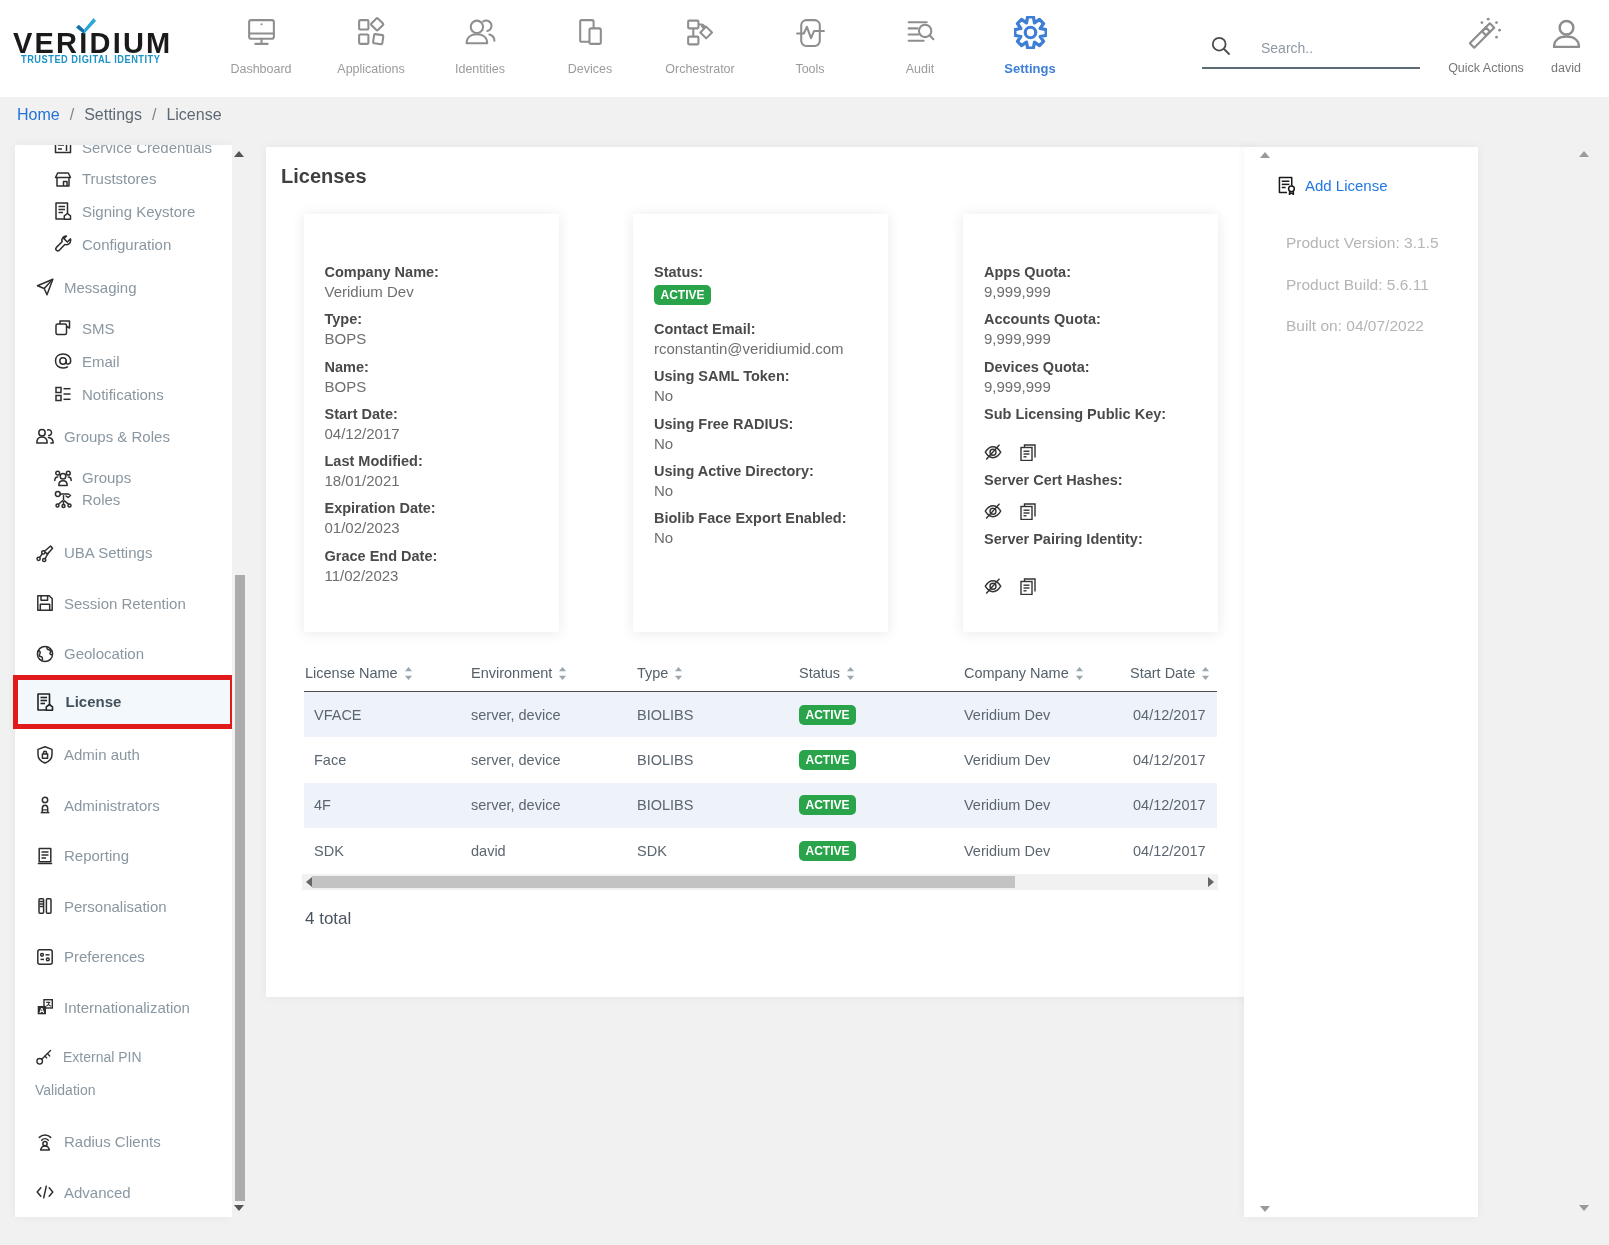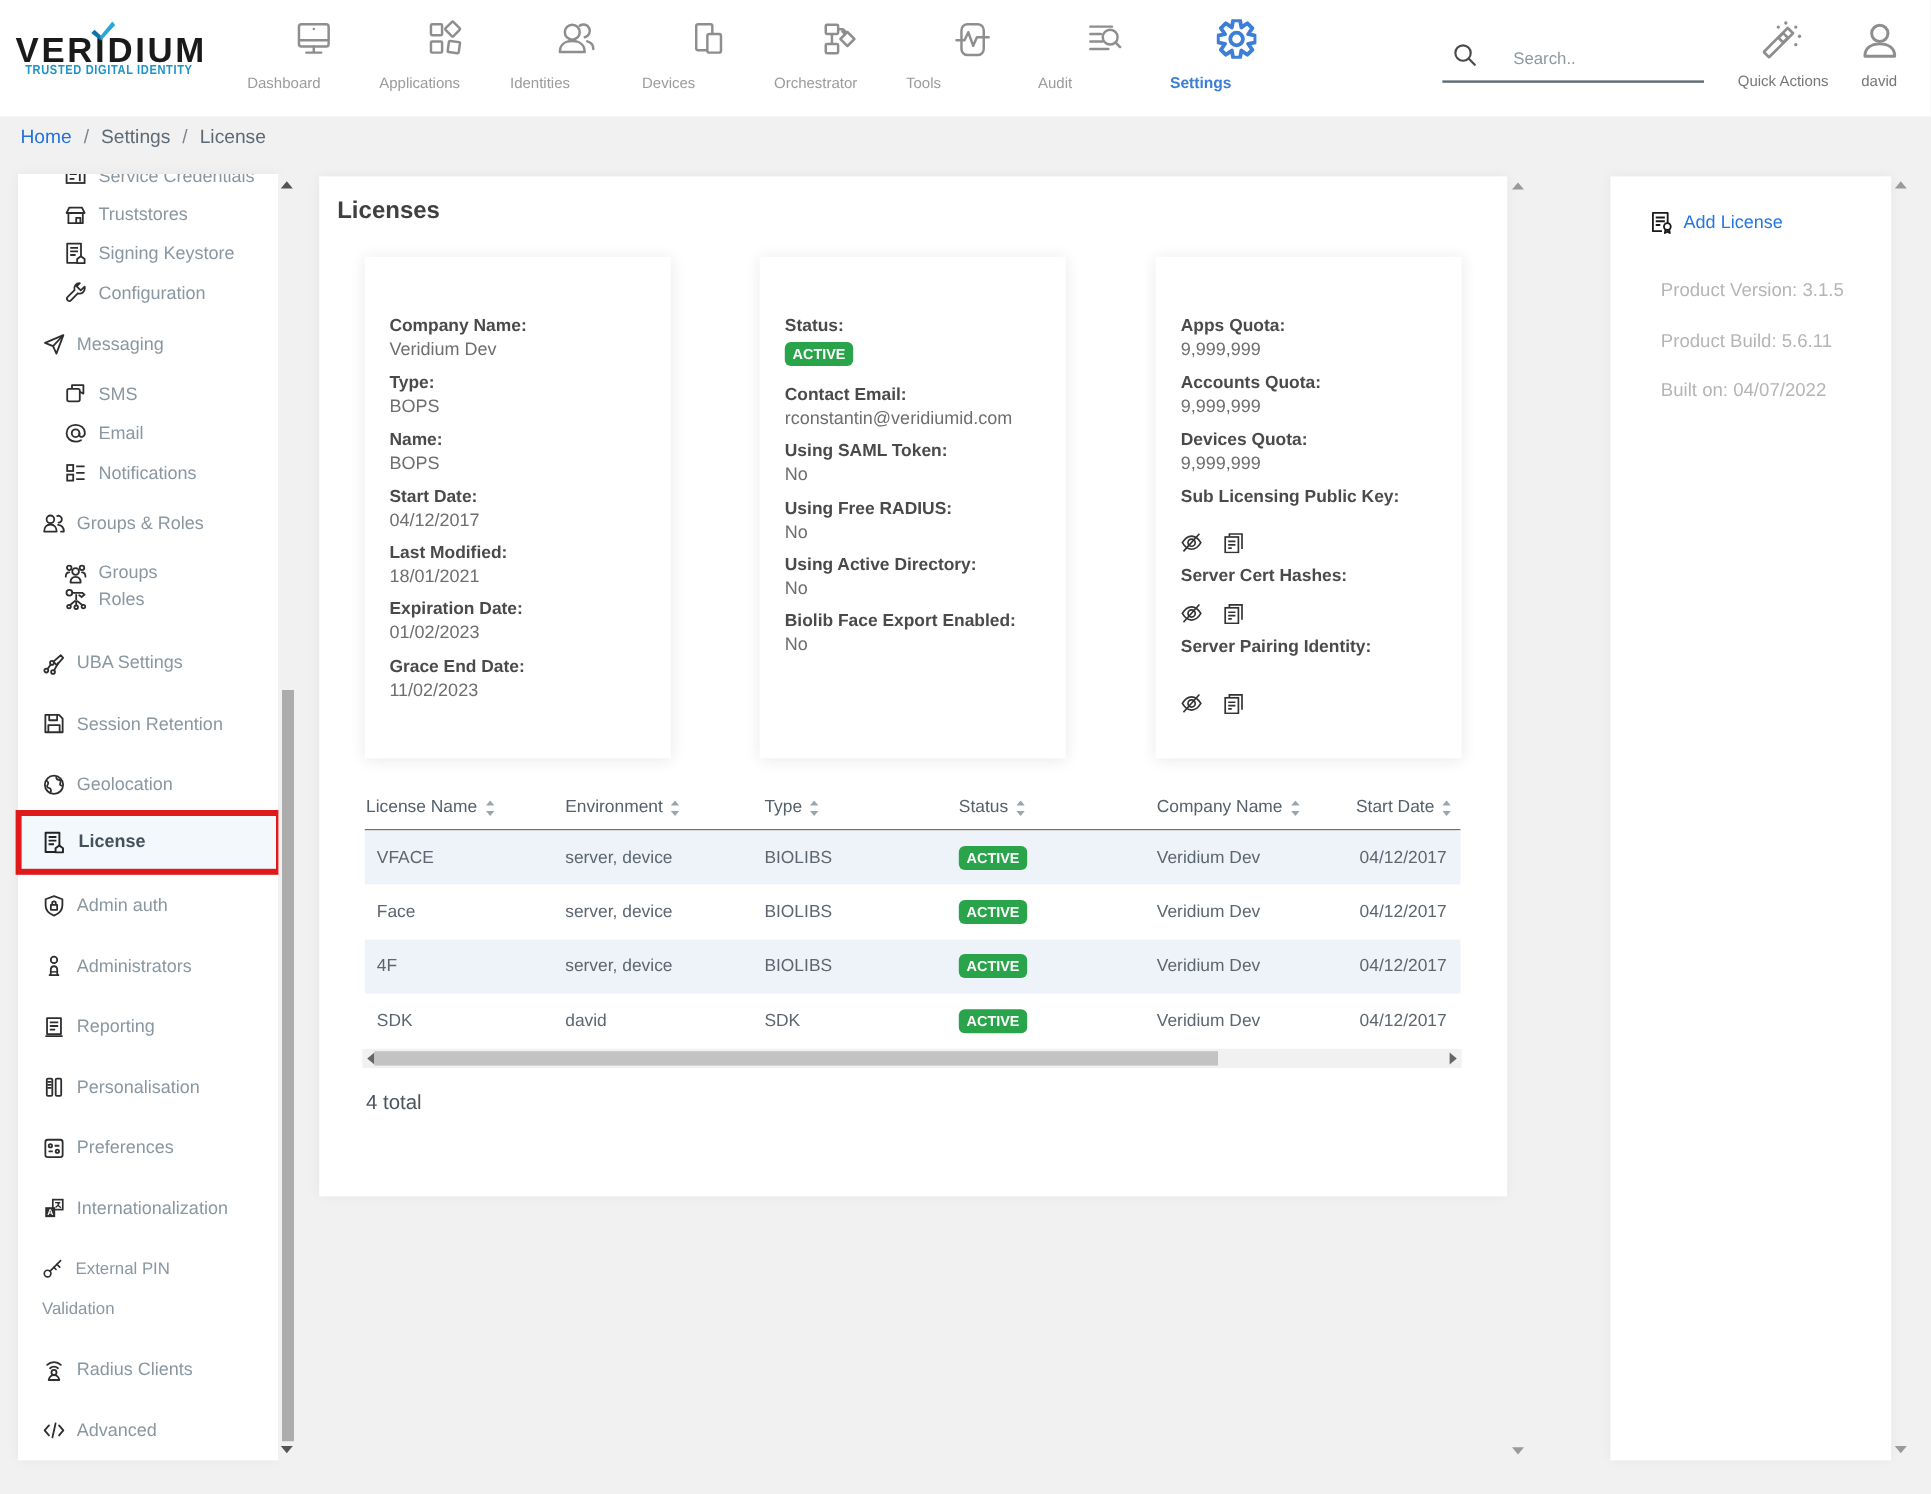--- a/index.html
+++ b/index.html
@@ -2,21 +2,21 @@
 <html><head>
 <meta charset="utf-8">
 <style>
 *{margin:0;padding:0;box-sizing:border-box}
 html,body{width:1609px;height:1245px;overflow:hidden}
 body{font-family:"Liberation Sans",sans-serif;background:#f1f1f2;position:relative}
 .abs{position:absolute}
 svg{display:block}
 
 #topbar{position:absolute;left:0;top:0;width:1609px;height:97px;background:#fff}
-.navitem{position:absolute;top:16px;width:110px;text-align:left;color:#9b9b9b;font-size:12.5px}
+.navitem{position:absolute;top:16px;width:110px;text-align:center;color:#9b9b9b;font-size:12.5px}
 .navitem svg{margin:0 auto 13px auto}
 .navitem .lbl{display:block;line-height:14px}
 .navitem.active{color:#3d7ed6;font-weight:bold;font-size:13px}
 
 #logo{position:absolute;left:13px;top:14px;width:180px;height:60px}
 #vword{position:absolute;left:0;top:12.5px;font-size:29px;font-weight:bold;color:#1a1a1a;letter-spacing:2.2px}
 #vsub{position:absolute;left:8px;top:38.5px;font-size:11px;font-weight:bold;color:#1d93c8;letter-spacing:.62px;white-space:nowrap;transform:scaleX(.84);transform-origin:0 0}
 
 #search{position:absolute;left:1200px;top:38px;width:224px}
 #search .ph{position:absolute;left:61px;top:2px;color:#8d98a2;font-size:14px}
@@ -59,21 +59,21 @@
 .sorter{margin-left:7px}
 #thline{position:absolute;left:0;top:31px;width:913px;height:1px;background:#4e4e4e}
 .row{position:absolute;left:0;width:913px;height:45.3px}
 .row.alt{background:#edf3f9}
 .cell{position:absolute;top:50%;transform:translateY(-50%);font-size:14.5px;color:#5c6670}
 
 #hscroll{position:absolute;left:36px;top:727px;width:916px;height:16px;background:#f1f1f1}
 #hthumb{position:absolute;left:10px;top:2px;width:703px;height:12px;background:#c3c3c3}
 #total{position:absolute;left:39px;top:762px;font-size:17px;color:#4a545e}
 
-#rpanel{position:absolute;left:1342px;top:147px;width:234px;height:1070px;background:#fff;box-shadow:0 0 10px rgba(0,0,0,.05)}
+#rpanel{position:absolute;left:1244px;top:147px;width:234px;height:1070px;background:#fff;box-shadow:0 0 10px rgba(0,0,0,.05)}
 #addlic{position:absolute;left:34px;top:29px;display:flex;align-items:center;color:#2277e3;font-size:15px}
 #addlic .ic{margin-right:9px;color:#1a1a1a}
 .prodline{position:absolute;left:42px;font-size:15.5px;color:#b5b5b5}
 </style>
 </head>
 <body>
 <div id="topbar">
   <div id="logo">
     <div id="vword">VERIDIUM</div>
       <svg width="20" height="16" viewBox="0 0 20 16" style="position:absolute;left:63px;top:3.5px">

